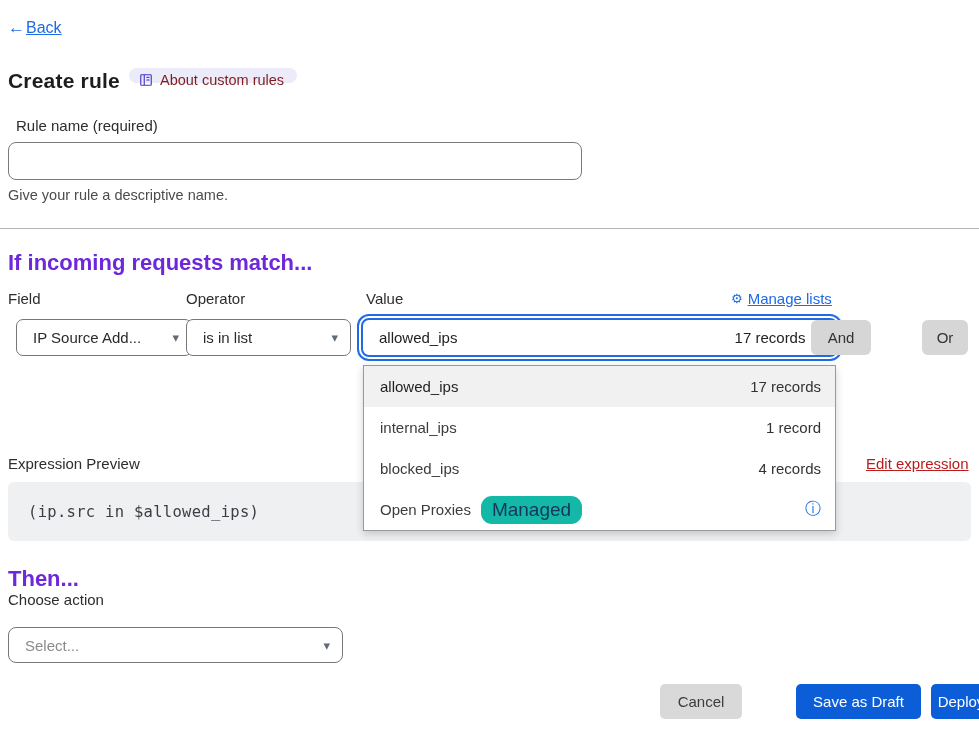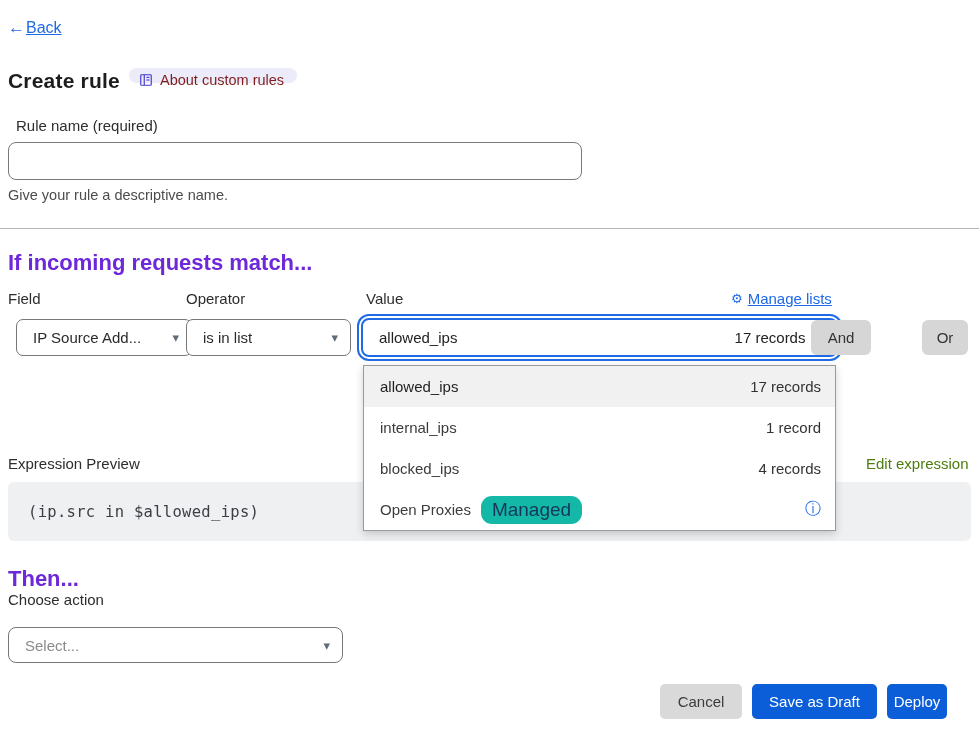--- a/index.html
+++ b/index.html
@@ -146,22 +146,22 @@
     font-size: 19px;
     border-radius: 11px;
     padding: 3px 11px;
   }
   .info-icon { color: #1f6ae5; font-size: 16px; cursor: pointer; }
 
   
   .lbl-expression { left: 8px; top: 455px; font-size: 15px; color: #2d2d2d; }
   .edit-expression {
     left: 866px; top: 455px;
-    font-size: 15px; color: #4d7c0f;
-    cursor: pointer;
+    font-size: 15px; color: #b91c1c;
+    text-decoration: underline; cursor: pointer;
   }
   .expression-box {
     left: 8px; top: 482px;
     width: 963px; height: 59px;
     background: #eef0f2;
     border-radius: 6px;
     display: flex; align-items: center;
     padding-left: 20px;
     z-index: 1;
   }
@@ -178,21 +178,21 @@
   .sel-action { left: 8px; top: 627px; width: 335px; height: 36px; border-radius: 8px; gap: 18px; }
   .placeholder { color: #8a8a8a; }
 
   
   .footer-btn {
     height: 35px;
     border: none; border-radius: 5px;
     font-size: 15px; font-family: inherit; cursor: pointer;
   }
   .btn-cancel { left: 660px; top: 684px; width: 82px; background: #d9d9d9; color: #3c3c3c; }
-  .btn-primary { background: #0b5ed7; color: #ffffff; }
+  .btn-primary { background: #0b5ed7; color: #ffffff; margin-left: 44px; }
   .btn-save { left: 752px; top: 684px; width: 125px; }
   .btn-deploy { left: 887px; top: 684px; width: 60px; }
 </style>
 </head>
 <body>
 
 <div class="canvas">
 
   <div class="abs back-link">
     <span class="arrow">←</span>

